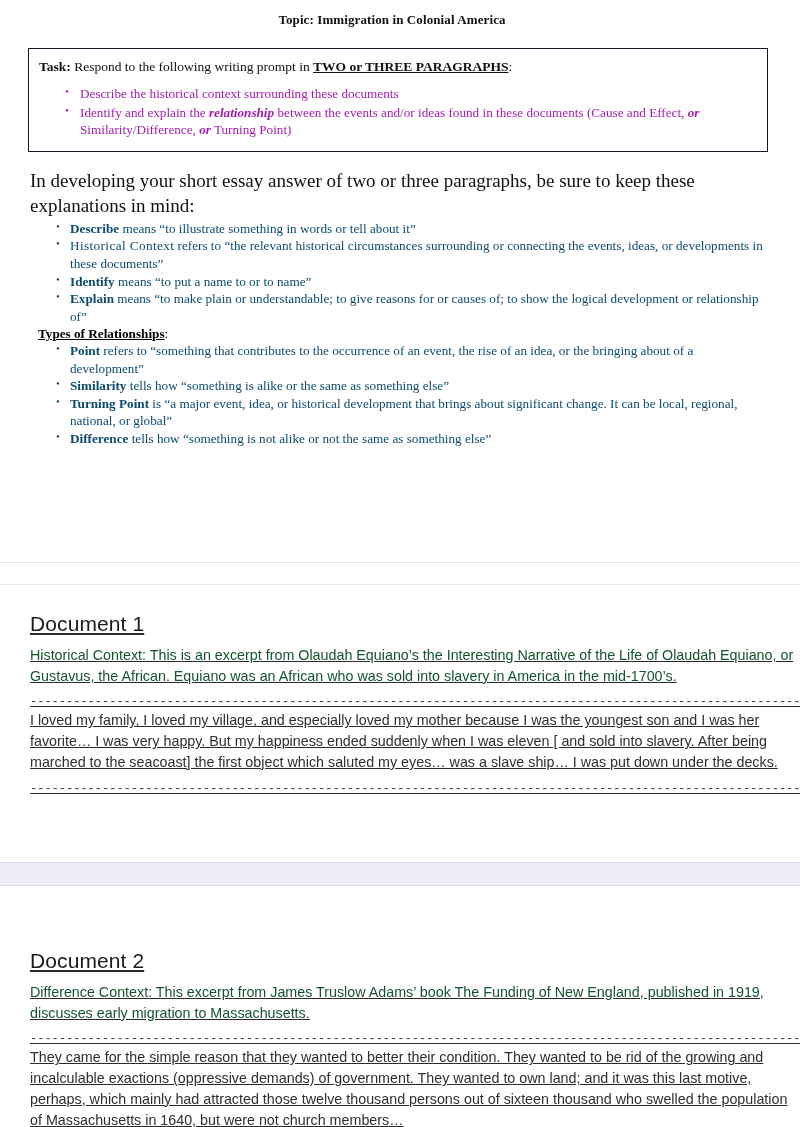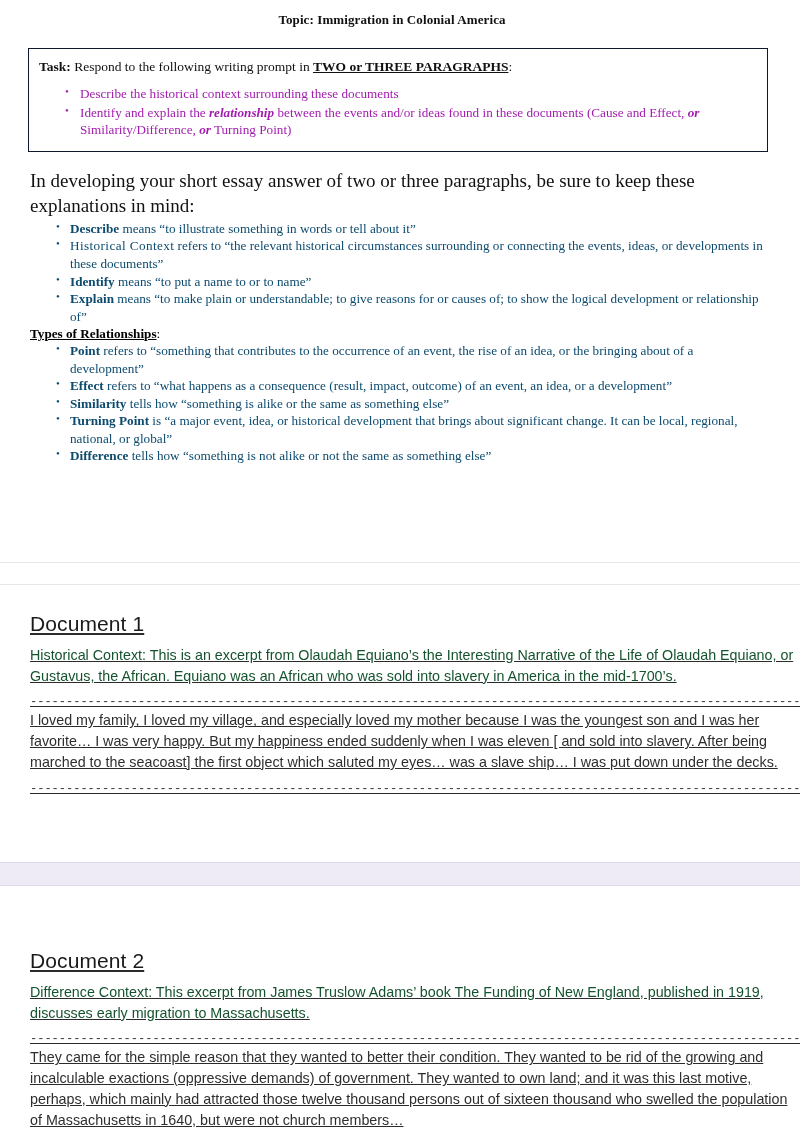--- a/index.html
+++ b/index.html
@@ -95,21 +95,21 @@
     font-size: 11px;
   }
   .term { font-weight: bold; }
   .term-sp { font-weight: normal; letter-spacing: 0.4px; }
   .rel-head {
     font-size: 13.2px;
     font-weight: bold;
     text-decoration: underline;
     display: inline;
   }
-  .rel-head-wrap { margin: 1px 0 0 0; font-size: 13.2px; }
+  .rel-head-wrap { margin: 1px 0 0 8px; font-size: 13.2px; }
   em.rel { font-style: italic; font-weight: bold; }
 
   
   .hr-thin {
     position: absolute;
     left: 0;
     width: 800px;
     height: 1px;
     background: #e6e6e8;
   }
@@ -185,21 +185,20 @@
       <li><span class="term">Describe</span><span> means “to illustrate something in words or tell about it”</span></li>
       <li><span class="term-sp">Historical Context</span><span> refers to “the relevant historical circumstances surrounding or connecting the events, ideas, or developments in these documents”</span></li>
       <li><span class="term">Identify</span><span> means “to put a name to or to name”</span></li>
       <li><span class="term">Explain</span><span> means “to make plain or understandable; to give reasons for or causes of; to show the logical development or relationship of”</span></li>
     </ul>
 
     <div class="rel-head-wrap"><span class="rel-head">Types of Relationships</span><span>:</span></div>
 
     <ul class="def-list">
       <li><span class="term">Point</span><span> refers to “something that contributes to the occurrence of an event, the rise of an idea, or the bringing about of a development”</span></li>
-      <li><span class="term">Effect</span><span> refers to “what happens as a consequence (result, impact, outcome) of an event, an idea, or a development”</span></li>
       <li><span class="term">Similarity</span><span> tells how “something is alike or the same as something else”</span></li>
       <li><span class="term">Turning Point</span><span> is “a major event, idea, or historical development that brings about significant change. It can be local, regional, national, or global”</span></li>
       <li><span class="term">Difference</span><span> tells how “something is not alike or not the same as something else”</span></li>
     </ul>
   </div>
 </div>
 
 <div class="hr-thin" style="top:562px;"></div>
 <div class="hr-thin" style="top:584px;"></div>
 

